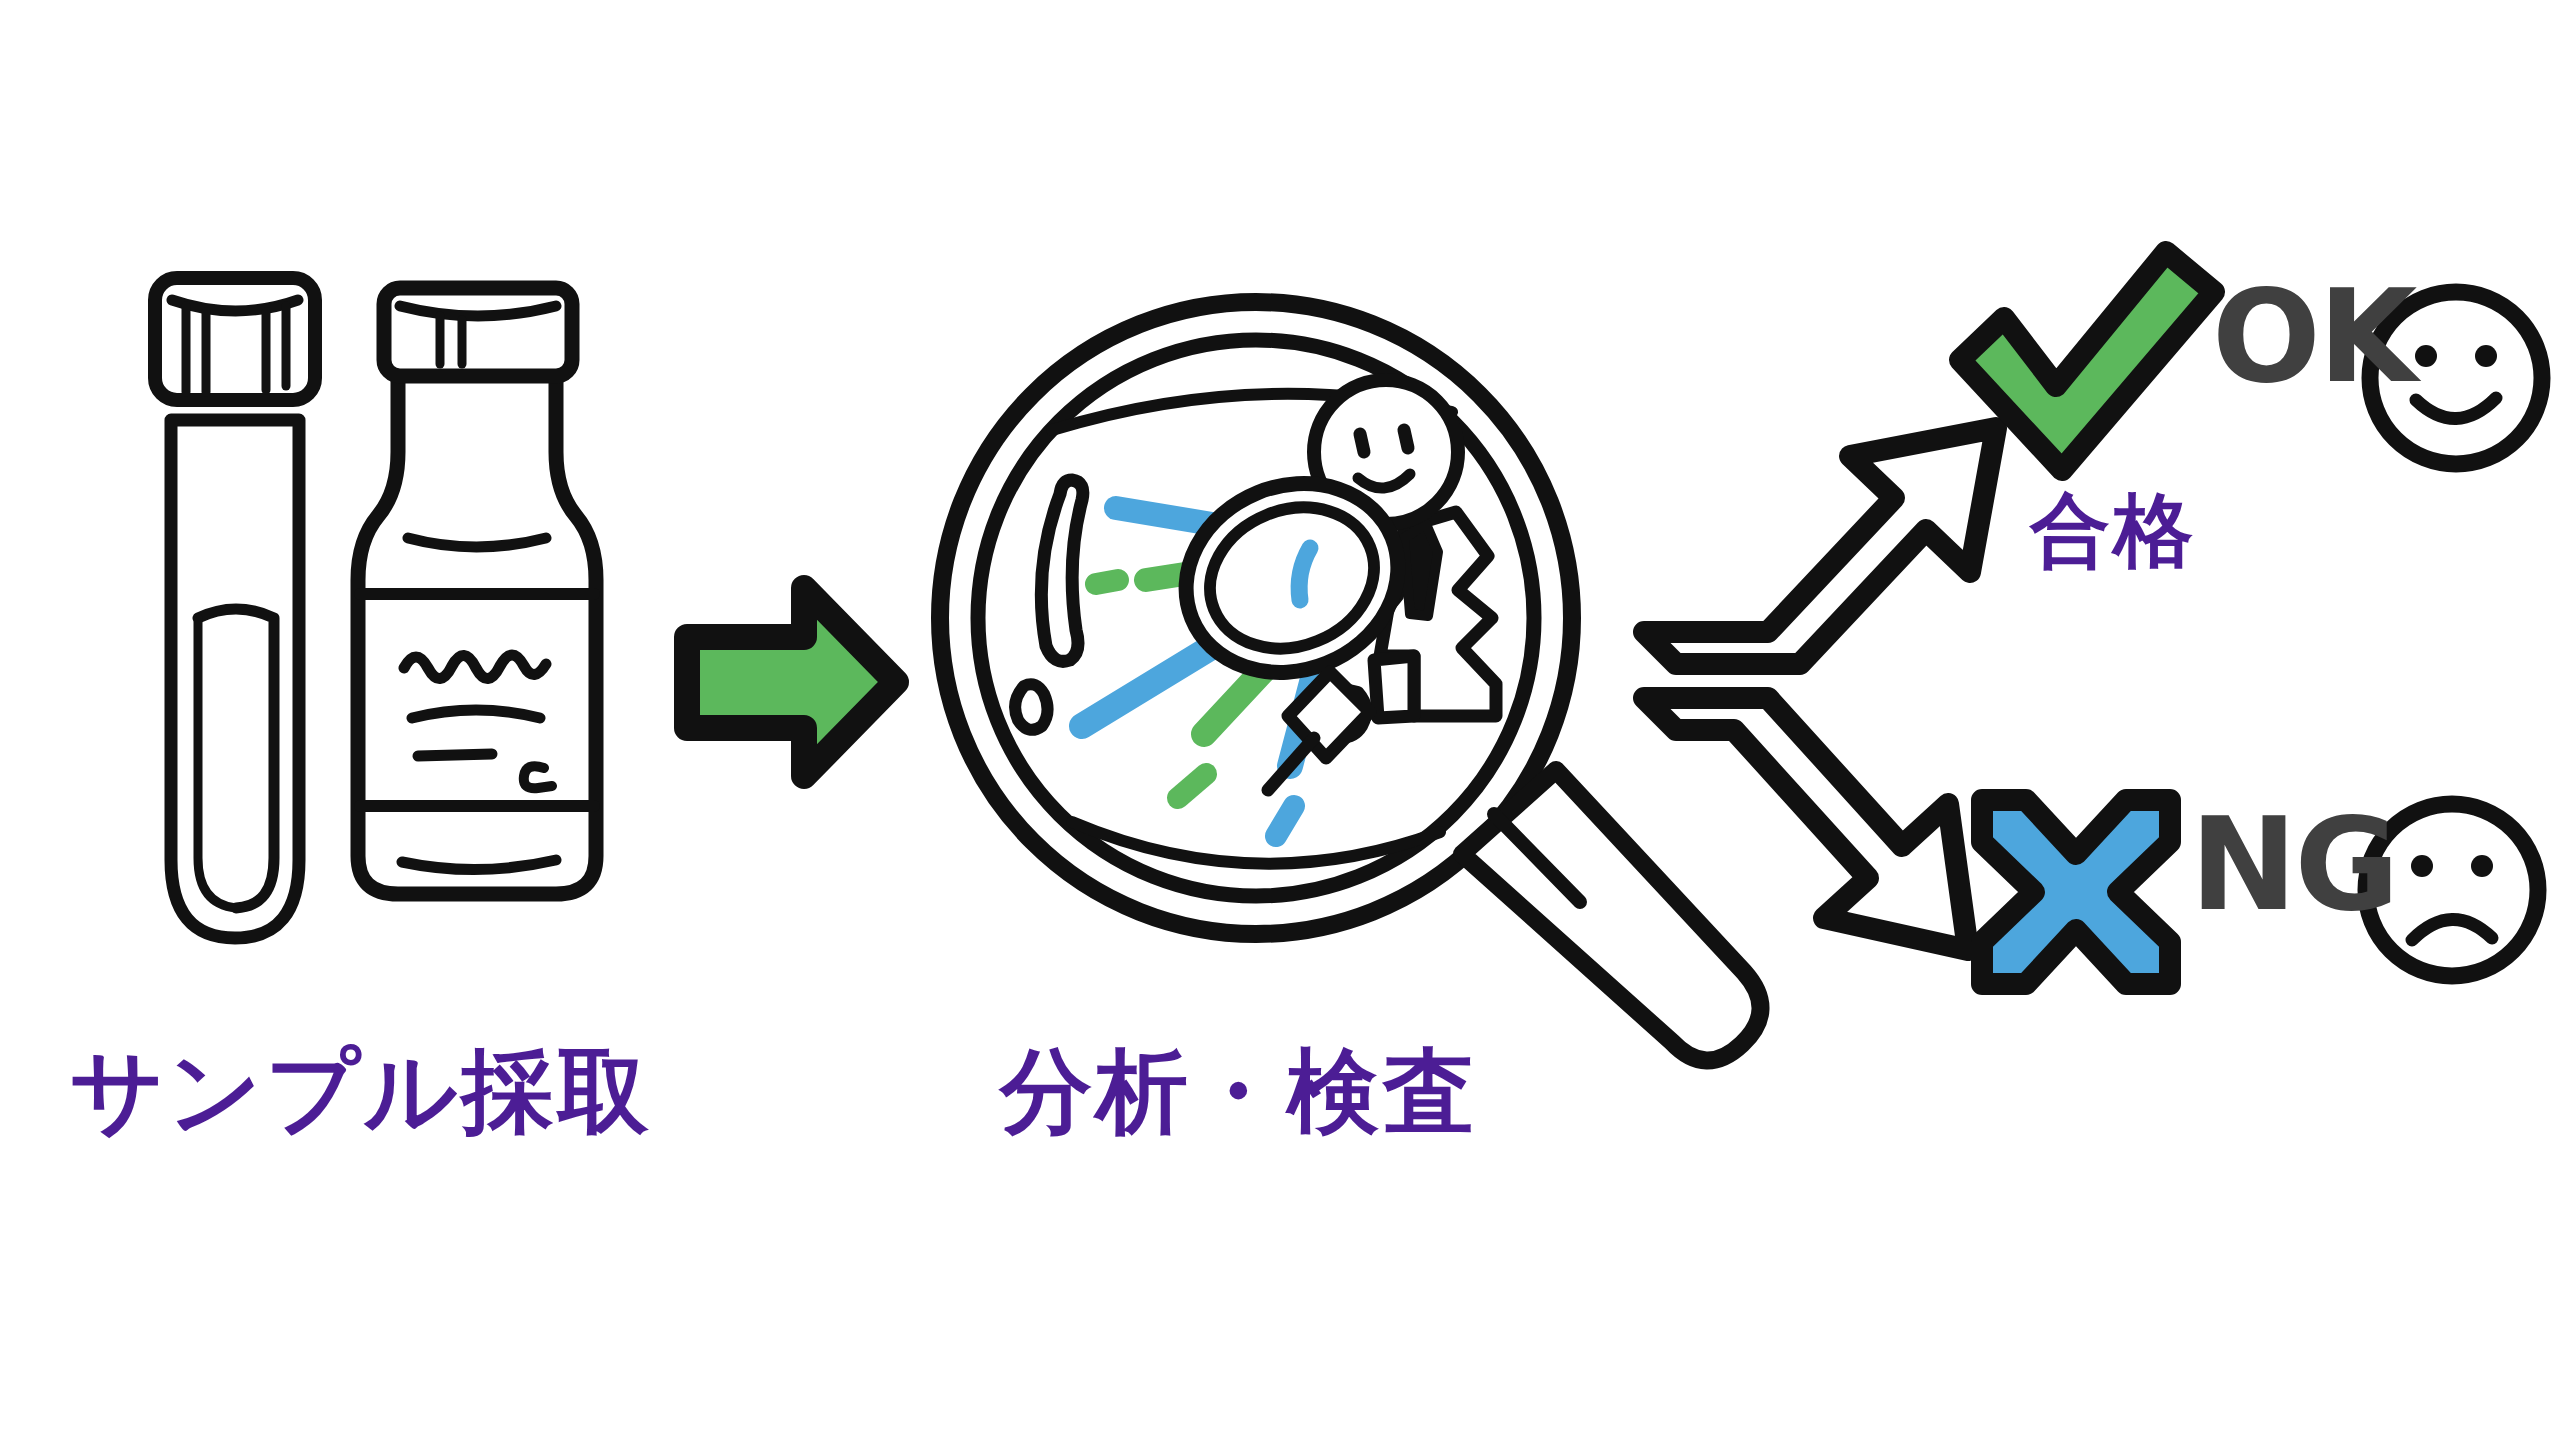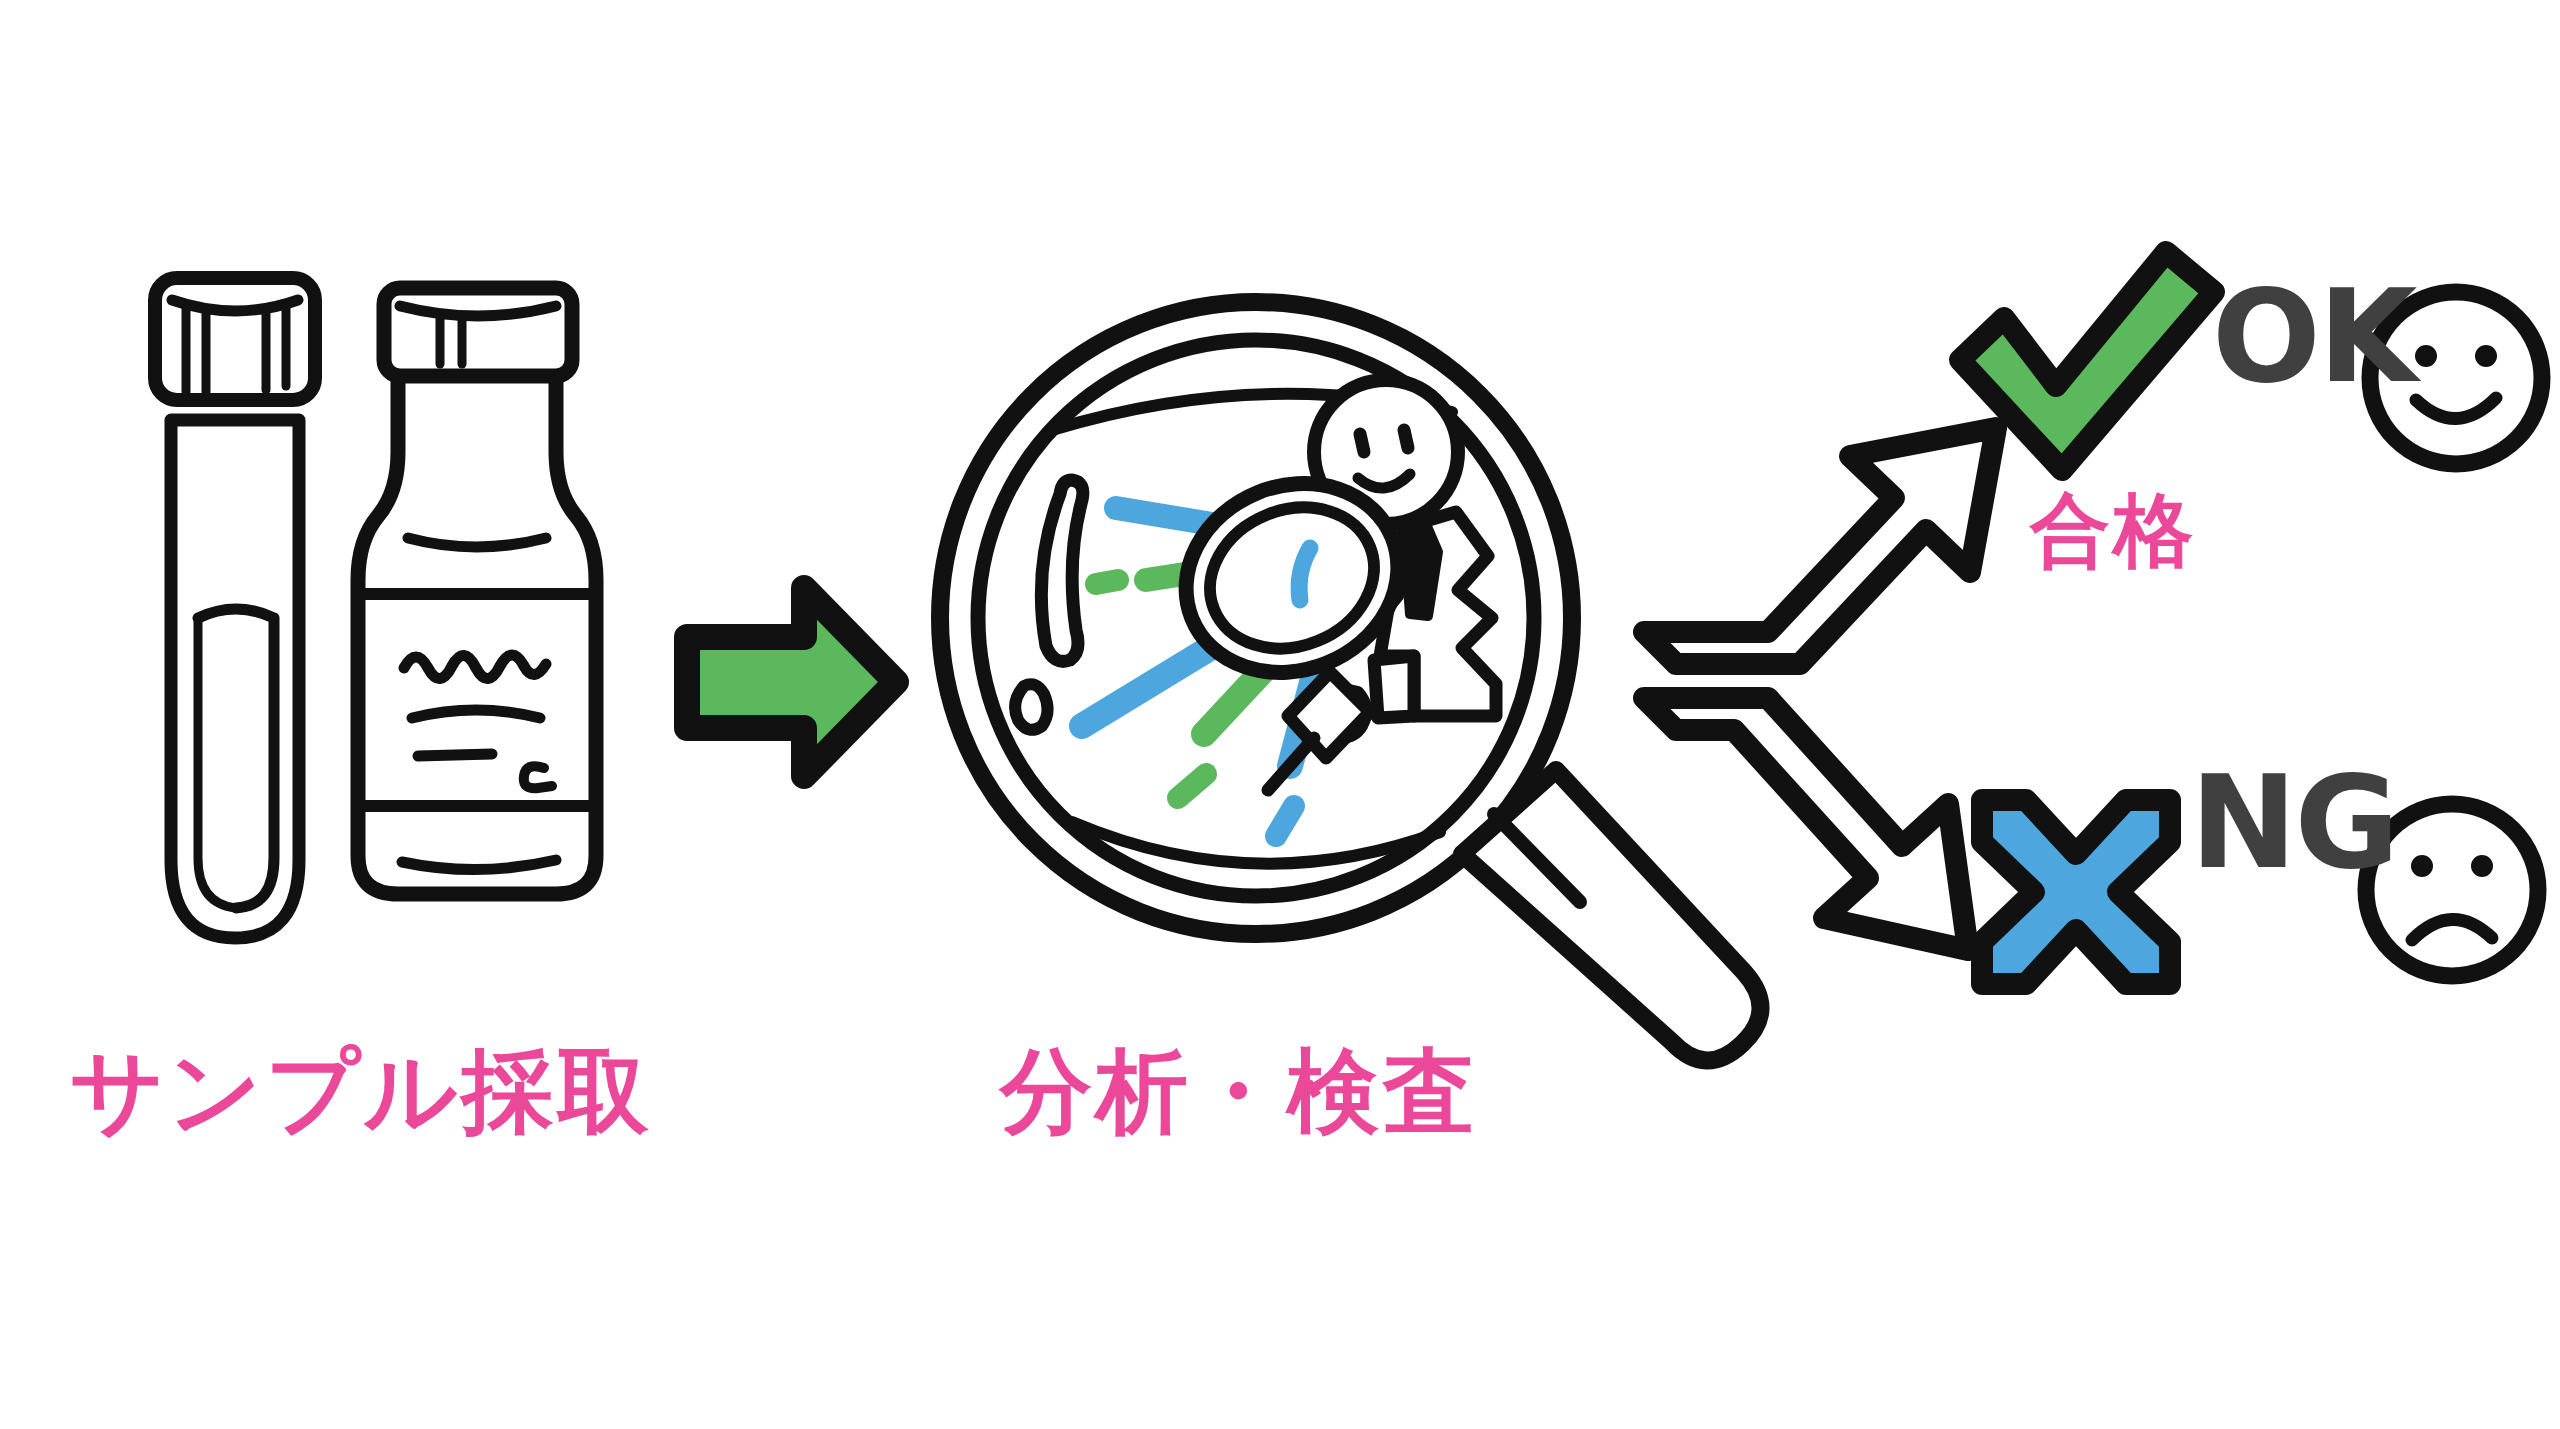--- a/index.html
+++ b/index.html
@@ -31,21 +31,21 @@
     stroke-linejoin: round;
   }
   .ink-fill-white {
     fill: #ffffff;
     stroke: #111111;
     stroke-linecap: round;
     stroke-linejoin: round;
   }
   .jp-label {
     position: absolute;
-    color: #ec4899;
+    color: #4c1d95;
     font-family: "DejaVu Sans", "Liberation Sans", sans-serif;
     font-weight: 700;
     white-space: nowrap;
     letter-spacing: 0.04em;
     user-select: none;
   }
   .label-stage {
     font-size: 92px;
   }
   .label-result {
@@ -282,16 +282,16 @@
   </svg>
 
   <div class="jp-label label-stage" style="left:1000px; top:1030px;">分析・検査</div>
 
   <div class="jp-label label-stage" style="left:70px; top:1030px;">サンプル採取</div>
 
   <div class="latin-label" style="left:2212px; top:262px;">OK</div>
 
   <div class="jp-label label-result" style="left:2030px; top:478px;">合格</div>
 
-  <div class="latin-label" style="left:2190px; top:748px;">NG</div>
+  <div class="latin-label" style="left:2190px; top:790px;">NG</div>
 
 
 </div>
 
 </body></html>

